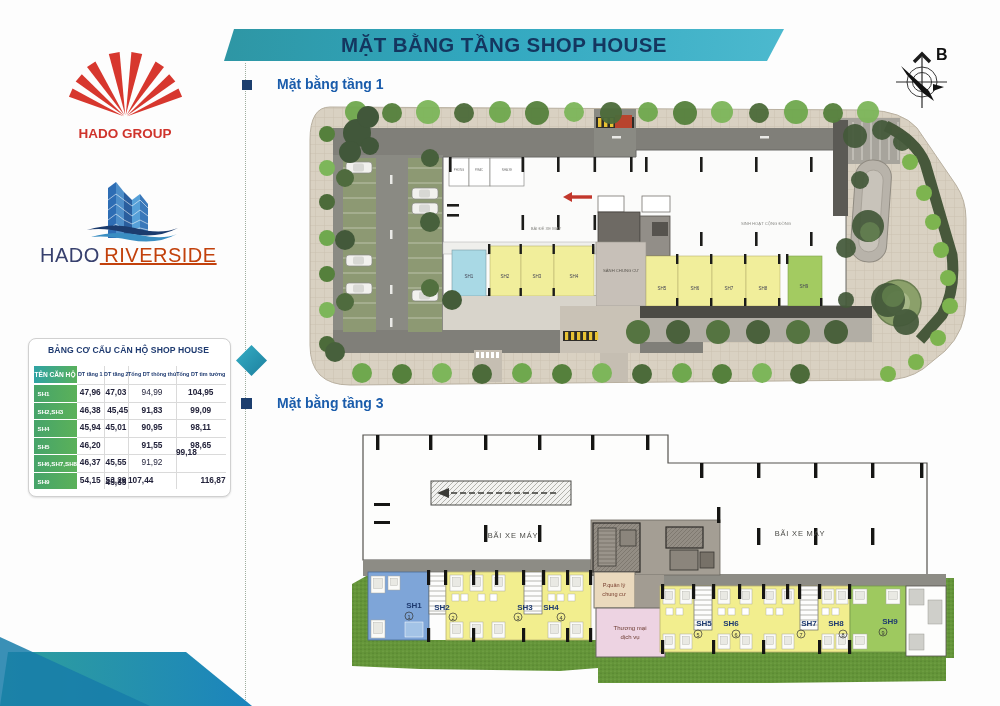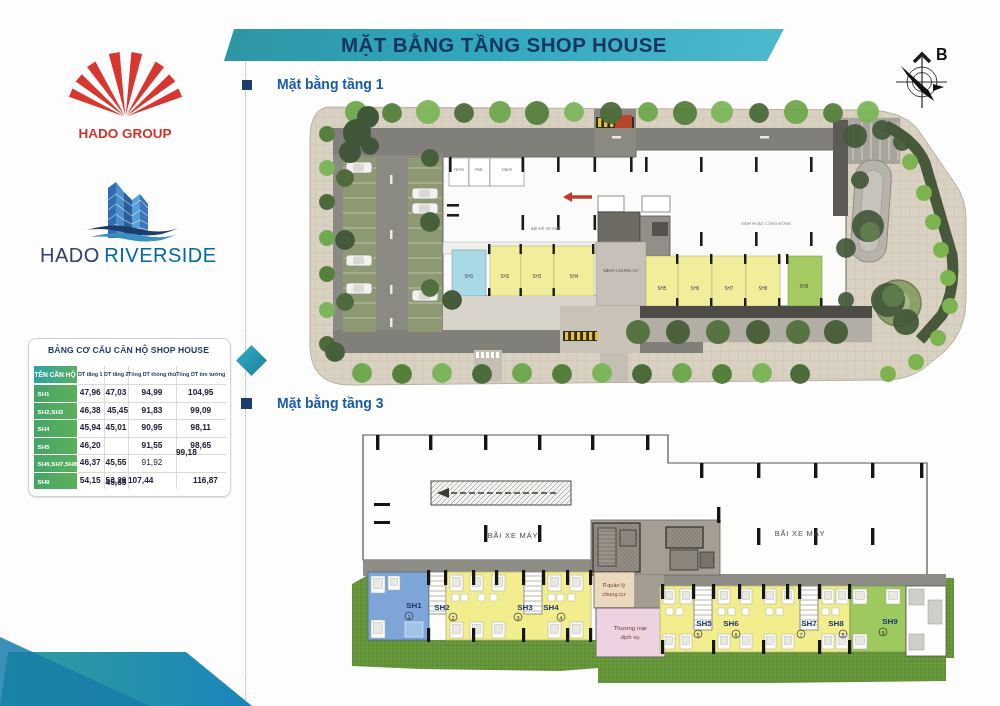--- a/index.html
+++ b/index.html
@@ -47,21 +47,21 @@
 <path d="M28,40 36,34 44,40 52,44 60,40 68,44" fill="none"></path>
 <path d="M28,50 36,44 44,50 52,50 60,48 68,50" fill="none"></path>
 </g>
 </svg>
 
 <svg class="abs" style="left:85px;top:222px" width="95" height="22" viewBox="0 0 95 22">
 <path d="M2,8 Q28,0 50,6 Q75,13 93,6 Q70,18 42,11 Q18,5 2,8 Z" fill="#1c3c6e"></path>
 <path d="M6,15 Q30,8 55,13 Q78,18 92,12 Q72,23 45,18 Q22,13 6,15 Z" fill="#3a8ec2"></path>
 </svg>
 
-<div class="abs" style="left:40px;top:244px;width:200px;font-size:20px;color:#37406e;letter-spacing:.5px;white-space:nowrap;">HADO<span style="color:#0369a1;"> RIVERSIDE</span></div>
+<div class="abs" style="left:40px;top:244px;width:200px;font-size:20px;color:#37406e;letter-spacing:.5px;white-space:nowrap;">HADO<span style="color:#c2410c;text-decoration:underline;"> RIVERSIDE</span></div>
 
 <div class="abs" style="left:28px;top:338px;width:201px;height:157px;background:#fff;border:1px solid #d0d0d0;border-radius:8px;box-shadow:0 1px 2px rgba(0,0,0,.12);"></div>
 
 <div class="abs" style="left:28px;top:345px;width:201px;text-align:center;font-size:8.6px;font-weight:bold;color:#1e3a70;letter-spacing:.1px;">BẢNG CƠ CẤU CĂN HỘ SHOP HOUSE</div>
 
 <div class="abs" style="left:76.5px;top:384px;width:149px;height:1px;background:#dadada;"></div>
     <div class="abs" style="left:76.5px;top:401.5px;width:149px;height:1px;background:#dadada;"></div>
     <div class="abs" style="left:76.5px;top:419px;width:149px;height:1px;background:#dadada;"></div>
     <div class="abs" style="left:76.5px;top:436.5px;width:149px;height:1px;background:#dadada;"></div>
     <div class="abs" style="left:76.5px;top:454px;width:149px;height:1px;background:#dadada;"></div>
@@ -70,21 +70,21 @@
     <div class="abs" style="left:128px;top:366px;width:1px;height:123px;background:#dadada;"></div>
     <div class="abs" style="left:176px;top:366px;width:1px;height:123px;background:#dadada;"></div>
 <div class="abs" style="left:33.5px;top:366px;width:43px;height:17px;background:linear-gradient(90deg,#2fa3a4,#58b05b);color:#fff;font-size:6.6px;font-weight:bold;line-height:17px;text-align:center;white-space:nowrap;overflow:hidden;">TÊN CĂN HỘ</div>
 <div class="abs" style="left:76.5px;top:366px;width:27.5px;height:17px;font-size:5.4px;font-weight:bold;color:#1e3a70;line-height:17px;text-align:center;white-space:nowrap;overflow:hidden;">DT tầng 1</div>
     <div class="abs" style="left:104px;top:366px;width:24px;height:17px;font-size:5.4px;font-weight:bold;color:#1e3a70;line-height:17px;text-align:center;white-space:nowrap;overflow:hidden;">DT tầng 2</div>
     <div class="abs" style="left:128px;top:366px;width:48px;height:17px;font-size:5.4px;font-weight:bold;color:#1e3a70;line-height:17px;text-align:center;white-space:nowrap;overflow:hidden;">Tổng DT thông thủy</div>
     <div class="abs" style="left:176px;top:366px;width:49.5px;height:17px;font-size:5.4px;font-weight:bold;color:#1e3a70;line-height:17px;text-align:center;white-space:nowrap;overflow:hidden;">Tổng DT tìm tường</div>
 <div class="abs" style="left:33.5px;top:384px;width:43px;height:17.5px;background:linear-gradient(90deg,#46a46a,#5bb159);color:#fff;font-size:6.2px;font-weight:bold;line-height:17.5px;padding-left:4px;box-sizing:border-box;white-space:nowrap;overflow:hidden;border-top:1px solid #fff;">SH1</div>
     <div class="abs" style="left:76.5px;top:384px;width:27.5px;height:17.5px;font-size:8.3px;font-weight:bold;color:#23233b;line-height:17.5px;text-align:center;">47,96</div>
     <div class="abs" style="left:104px;top:384px;width:24px;height:17.5px;font-size:8.3px;font-weight:bold;color:#23233b;line-height:17.5px;text-align:center;">47,03</div>
-    <div class="abs" style="left:128px;top:384px;width:48px;height:17.5px;font-size:8.3px;font-weight:bold;color:#23233b;line-height:17.5px;text-align:center;">94,99</div>
+    <div class="abs" style="left:128px;top:384px;width:48px;height:17.5px;font-size:8.3px;font-weight:normal;color:#23233b;line-height:17.5px;text-align:center;">94,99</div>
     <div class="abs" style="left:176px;top:384px;width:49.5px;height:17.5px;font-size:8.3px;font-weight:bold;color:#23233b;line-height:17.5px;text-align:center;">104,95</div>
     <div class="abs" style="left:33.5px;top:401.5px;width:43px;height:17.5px;background:linear-gradient(90deg,#46a46a,#5bb159);color:#fff;font-size:6.2px;font-weight:bold;line-height:17.5px;padding-left:4px;box-sizing:border-box;white-space:nowrap;overflow:hidden;border-top:1px solid #fff;">SH2,SH3</div>
     <div class="abs" style="left:76.5px;top:401.5px;width:27.5px;height:17.5px;font-size:8.3px;font-weight:bold;color:#23233b;line-height:17.5px;text-align:center;">46,38</div>
     <div class="abs" style="left:104px;top:401.5px;width:24px;height:17.5px;font-size:8.3px;font-weight:bold;color:#23233b;line-height:17.5px;text-align:right;">45,45</div>
     <div class="abs" style="left:128px;top:401.5px;width:48px;height:17.5px;font-size:8.3px;font-weight:bold;color:#23233b;line-height:17.5px;text-align:center;">91,83</div>
     <div class="abs" style="left:176px;top:401.5px;width:49.5px;height:17.5px;font-size:8.3px;font-weight:bold;color:#23233b;line-height:17.5px;text-align:center;">99,09</div>
     <div class="abs" style="left:33.5px;top:419px;width:43px;height:17.5px;background:linear-gradient(90deg,#46a46a,#5bb159);color:#fff;font-size:6.2px;font-weight:bold;line-height:17.5px;padding-left:4px;box-sizing:border-box;white-space:nowrap;overflow:hidden;border-top:1px solid #fff;">SH4</div>
     <div class="abs" style="left:76.5px;top:419px;width:27.5px;height:17.5px;font-size:8.3px;font-weight:bold;color:#23233b;line-height:17.5px;text-align:center;">45,94</div>
     <div class="abs" style="left:104px;top:419px;width:24px;height:17.5px;font-size:8.3px;font-weight:bold;color:#23233b;line-height:17.5px;text-align:center;">45,01</div>
     <div class="abs" style="left:128px;top:419px;width:48px;height:17.5px;font-size:8.3px;font-weight:bold;color:#23233b;line-height:17.5px;text-align:center;">90,95</div>
@@ -96,21 +96,21 @@
     <div class="abs" style="left:176px;top:436.5px;width:49.5px;height:17.5px;font-size:8.3px;font-weight:bold;color:#23233b;line-height:17.5px;text-align:center;">98,65</div>
     <div class="abs" style="left:33.5px;top:454px;width:43px;height:17.5px;background:linear-gradient(90deg,#46a46a,#5bb159);color:#fff;font-size:6.2px;font-weight:bold;line-height:17.5px;padding-left:4px;box-sizing:border-box;white-space:nowrap;overflow:hidden;border-top:1px solid #fff;">SH6,SH7,SH8</div>
     <div class="abs" style="left:76.5px;top:454px;width:27.5px;height:17.5px;font-size:8.3px;font-weight:bold;color:#23233b;line-height:17.5px;text-align:center;">46,37</div>
     <div class="abs" style="left:104px;top:454px;width:24px;height:17.5px;font-size:8.3px;font-weight:bold;color:#23233b;line-height:17.5px;text-align:center;">45,55</div>
     <div class="abs" style="left:128px;top:454px;width:48px;height:17.5px;font-size:8.3px;font-weight:normal;color:#23233b;line-height:17.5px;text-align:center;">91,92</div>
     <div class="abs" style="left:176px;top:444px;width:49.5px;height:17.5px;font-size:8.3px;font-weight:bold;color:#23233b;line-height:17.5px;text-align:left;">99,18</div>
     <div class="abs" style="left:33.5px;top:471.5px;width:43px;height:17.5px;background:linear-gradient(90deg,#46a46a,#5bb159);color:#fff;font-size:6.2px;font-weight:bold;line-height:17.5px;padding-left:4px;box-sizing:border-box;white-space:nowrap;overflow:hidden;border-top:1px solid #fff;">SH9</div>
     <div class="abs" style="left:76.5px;top:471.5px;width:27.5px;height:17.5px;font-size:8.3px;font-weight:bold;color:#23233b;line-height:17.5px;text-align:center;">54,15</div>
     <div class="abs" style="left:104px;top:471.5px;width:24px;height:17.5px;font-size:8.3px;font-weight:bold;color:#23233b;line-height:17.5px;text-align:center;">53,29</div>
     <div class="abs" style="left:128px;top:471.5px;width:48px;height:17.5px;font-size:8.3px;font-weight:bold;color:#23233b;line-height:17.5px;text-align:left;">107,44</div>
-    <div class="abs" style="left:176px;top:471.5px;width:49.5px;height:17.5px;font-size:8.3px;font-weight:bold;color:#23233b;line-height:17.5px;text-align:left;padding-left:17px;">116,87</div>
+    <div class="abs" style="left:176px;top:471.5px;width:49.5px;height:17.5px;font-size:8.3px;font-weight:bold;color:#23233b;line-height:17.5px;text-align:right;">116,87</div>
 <svg class="abs" style="left:236px;top:345px" width="31" height="31" viewBox="0 0 35 35">
       <defs>
         <linearGradient id="dg" x1="0" y1="0" x2="1" y2="1">
           <stop offset="0" stop-color="#35aec5"></stop>
           <stop offset="1" stop-color="#1c7f9e"></stop>
         </linearGradient>
       </defs>
       <polygon points="0,17.5 17.5,0 35,17.5 17.5,35" fill="url(#dg)"></polygon>
     </svg>
 <svg class="abs" style="left:0;top:0" width="1000" height="706" viewBox="0 0 1000 706">

